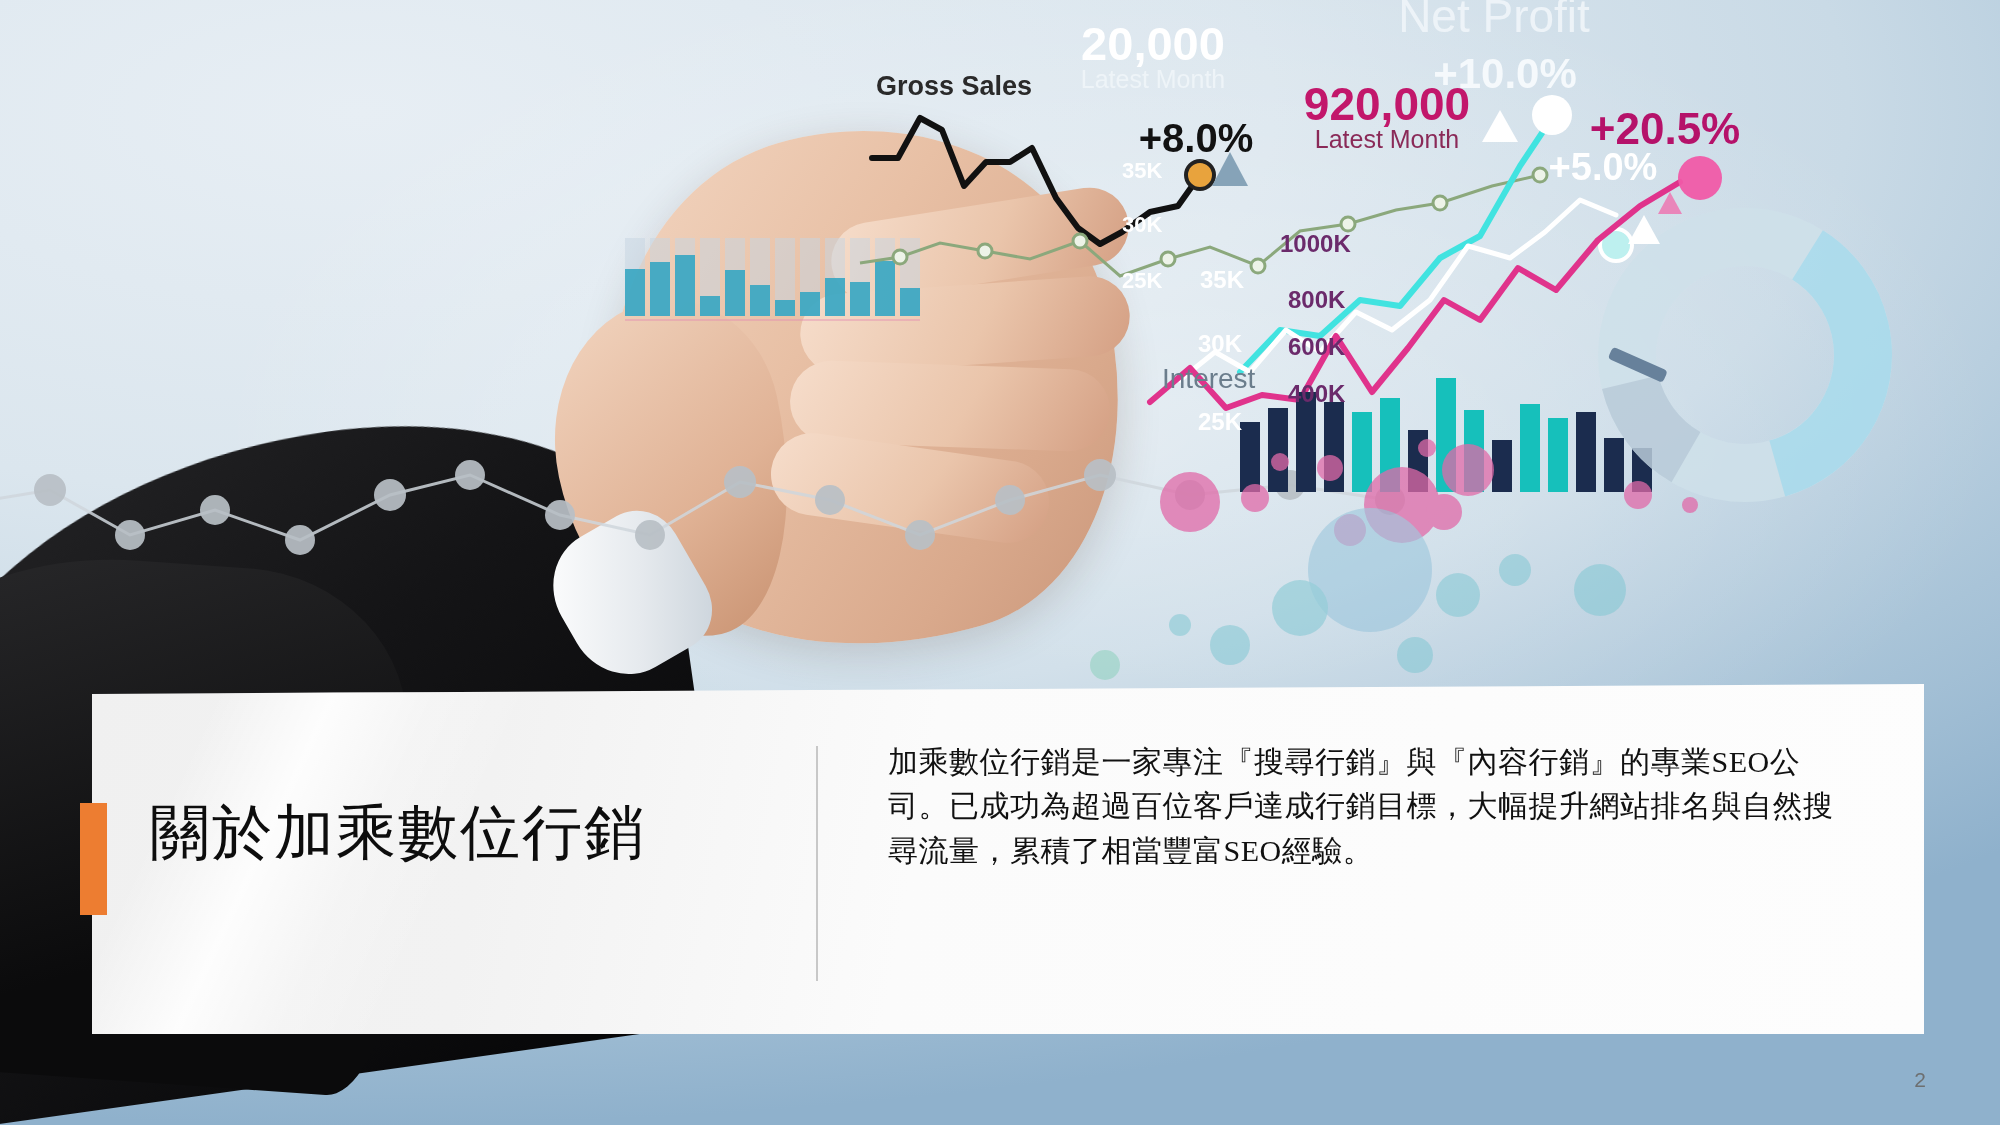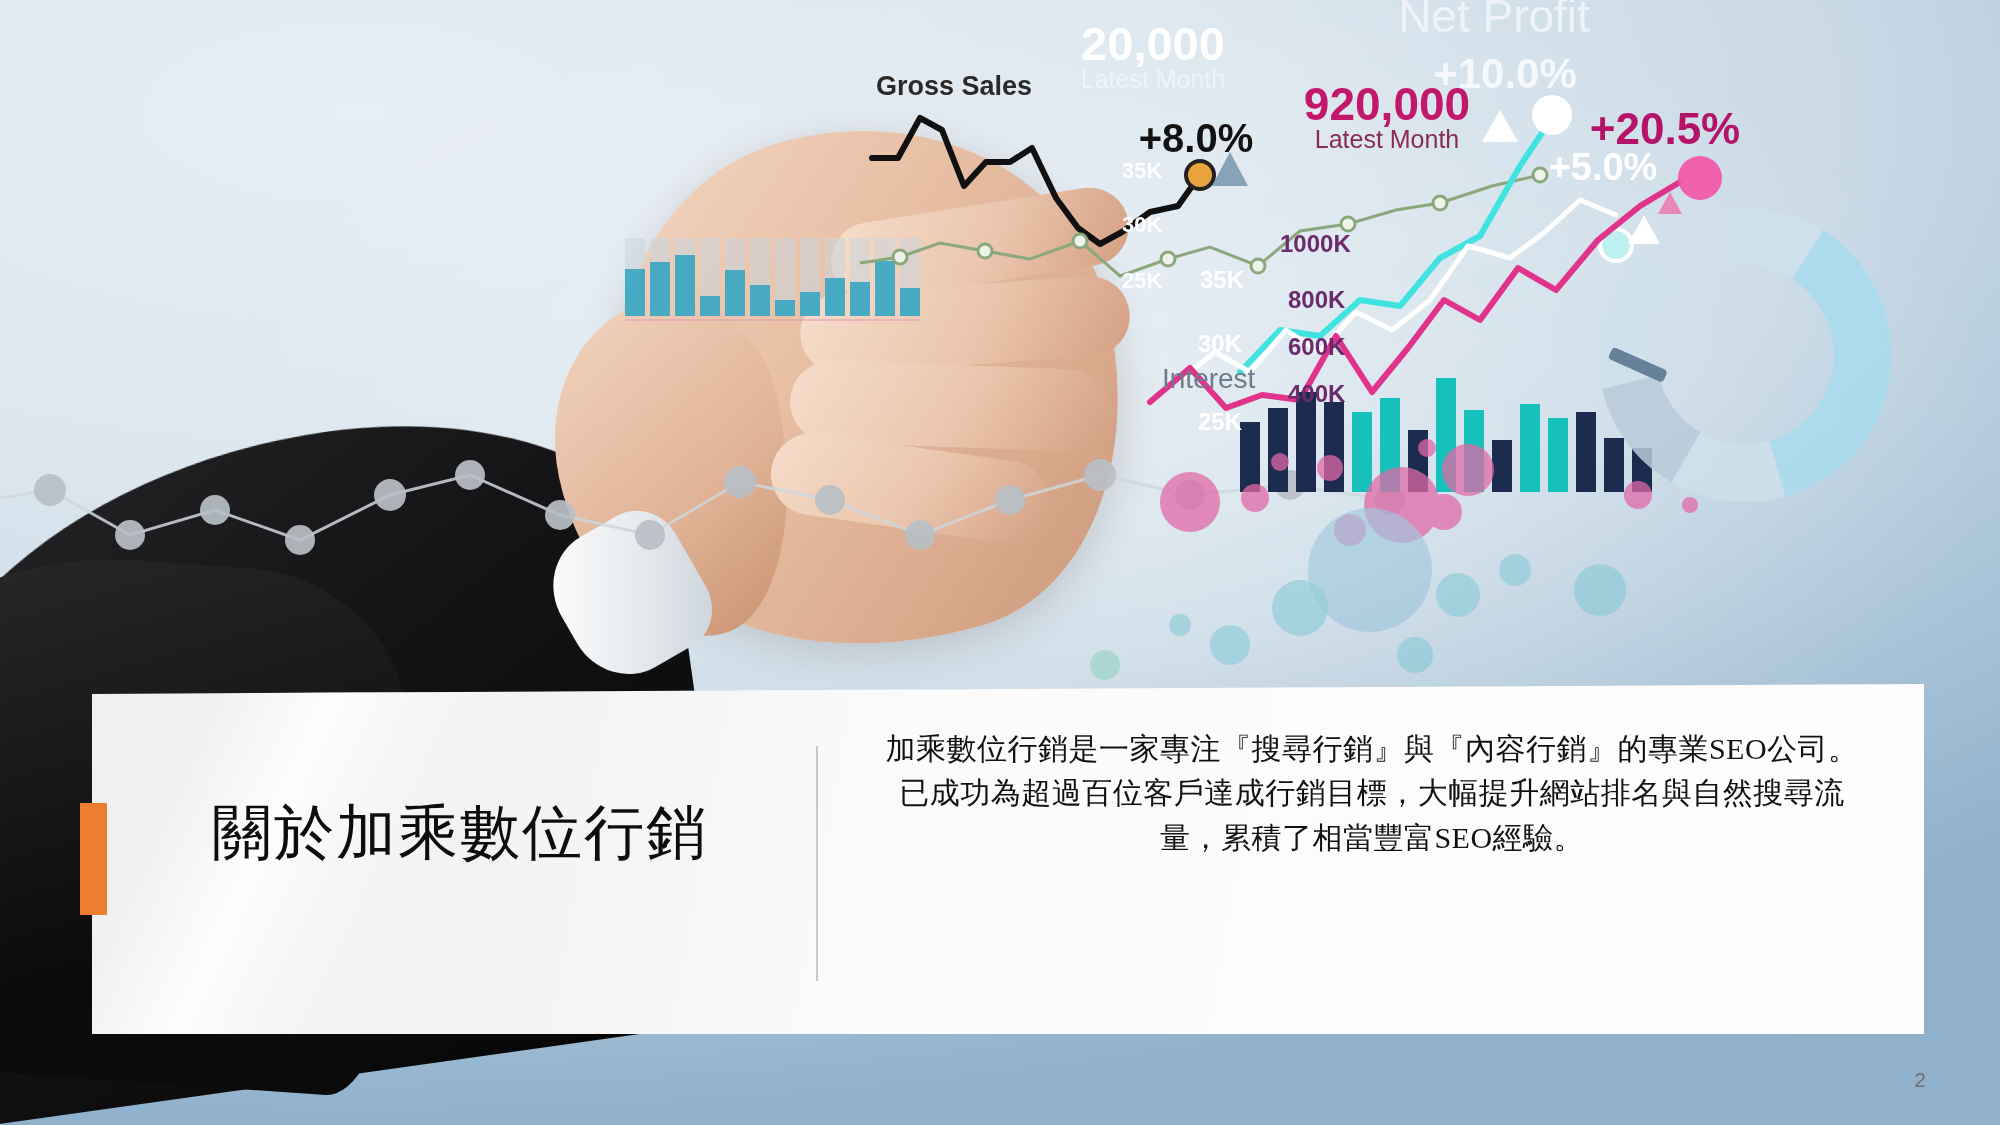--- a/index.html
+++ b/index.html
@@ -66,27 +66,27 @@
   .card-sheen{position:absolute;left:0;top:0;width:560px;height:350px;
     background:linear-gradient(115deg, rgba(255,255,255,0) 18%, rgba(255,255,255,.85) 34%, rgba(255,255,255,.25) 48%, rgba(255,255,255,0) 62%);
     pointer-events:none;}
 
   .accent-bar{position:absolute;left:80px;top:803px;width:27px;height:112px;background:#ED7D31;}
 
   .title{
     position:absolute;left:150px;top:800px;width:620px;
     font-family:"Liberation Serif", serif;
     font-size:60px;line-height:1.1;color:#0d0d0d;letter-spacing:2px;
-    text-align:center;white-space:nowrap;
+    white-space:nowrap;
   }
 
   .divider{position:absolute;left:816px;top:746px;width:2px;height:235px;background:#c8c8c8;}
 
   .body{position:absolute;left:872px;top:724px;width:1000px;color:#111;}
-  .body p{margin:3px;font-family:"Liberation Serif", serif;font-size:30px;line-height:1.48;letter-spacing:.5px;text-align:center;}
+  .body p{margin:16px;font-family:"Liberation Serif", serif;font-size:30px;line-height:1.48;letter-spacing:.5px;}
   .body p.p1{margin-bottom:34px;}
 
   .pagenum{position:absolute;left:1900px;top:1068px;width:40px;text-align:center;
     font-family:"Liberation Sans", sans-serif;font-size:21px;color:#6d6f70;}
 </style>
 </head>
 <body>
 
 <div class="slide">
 

